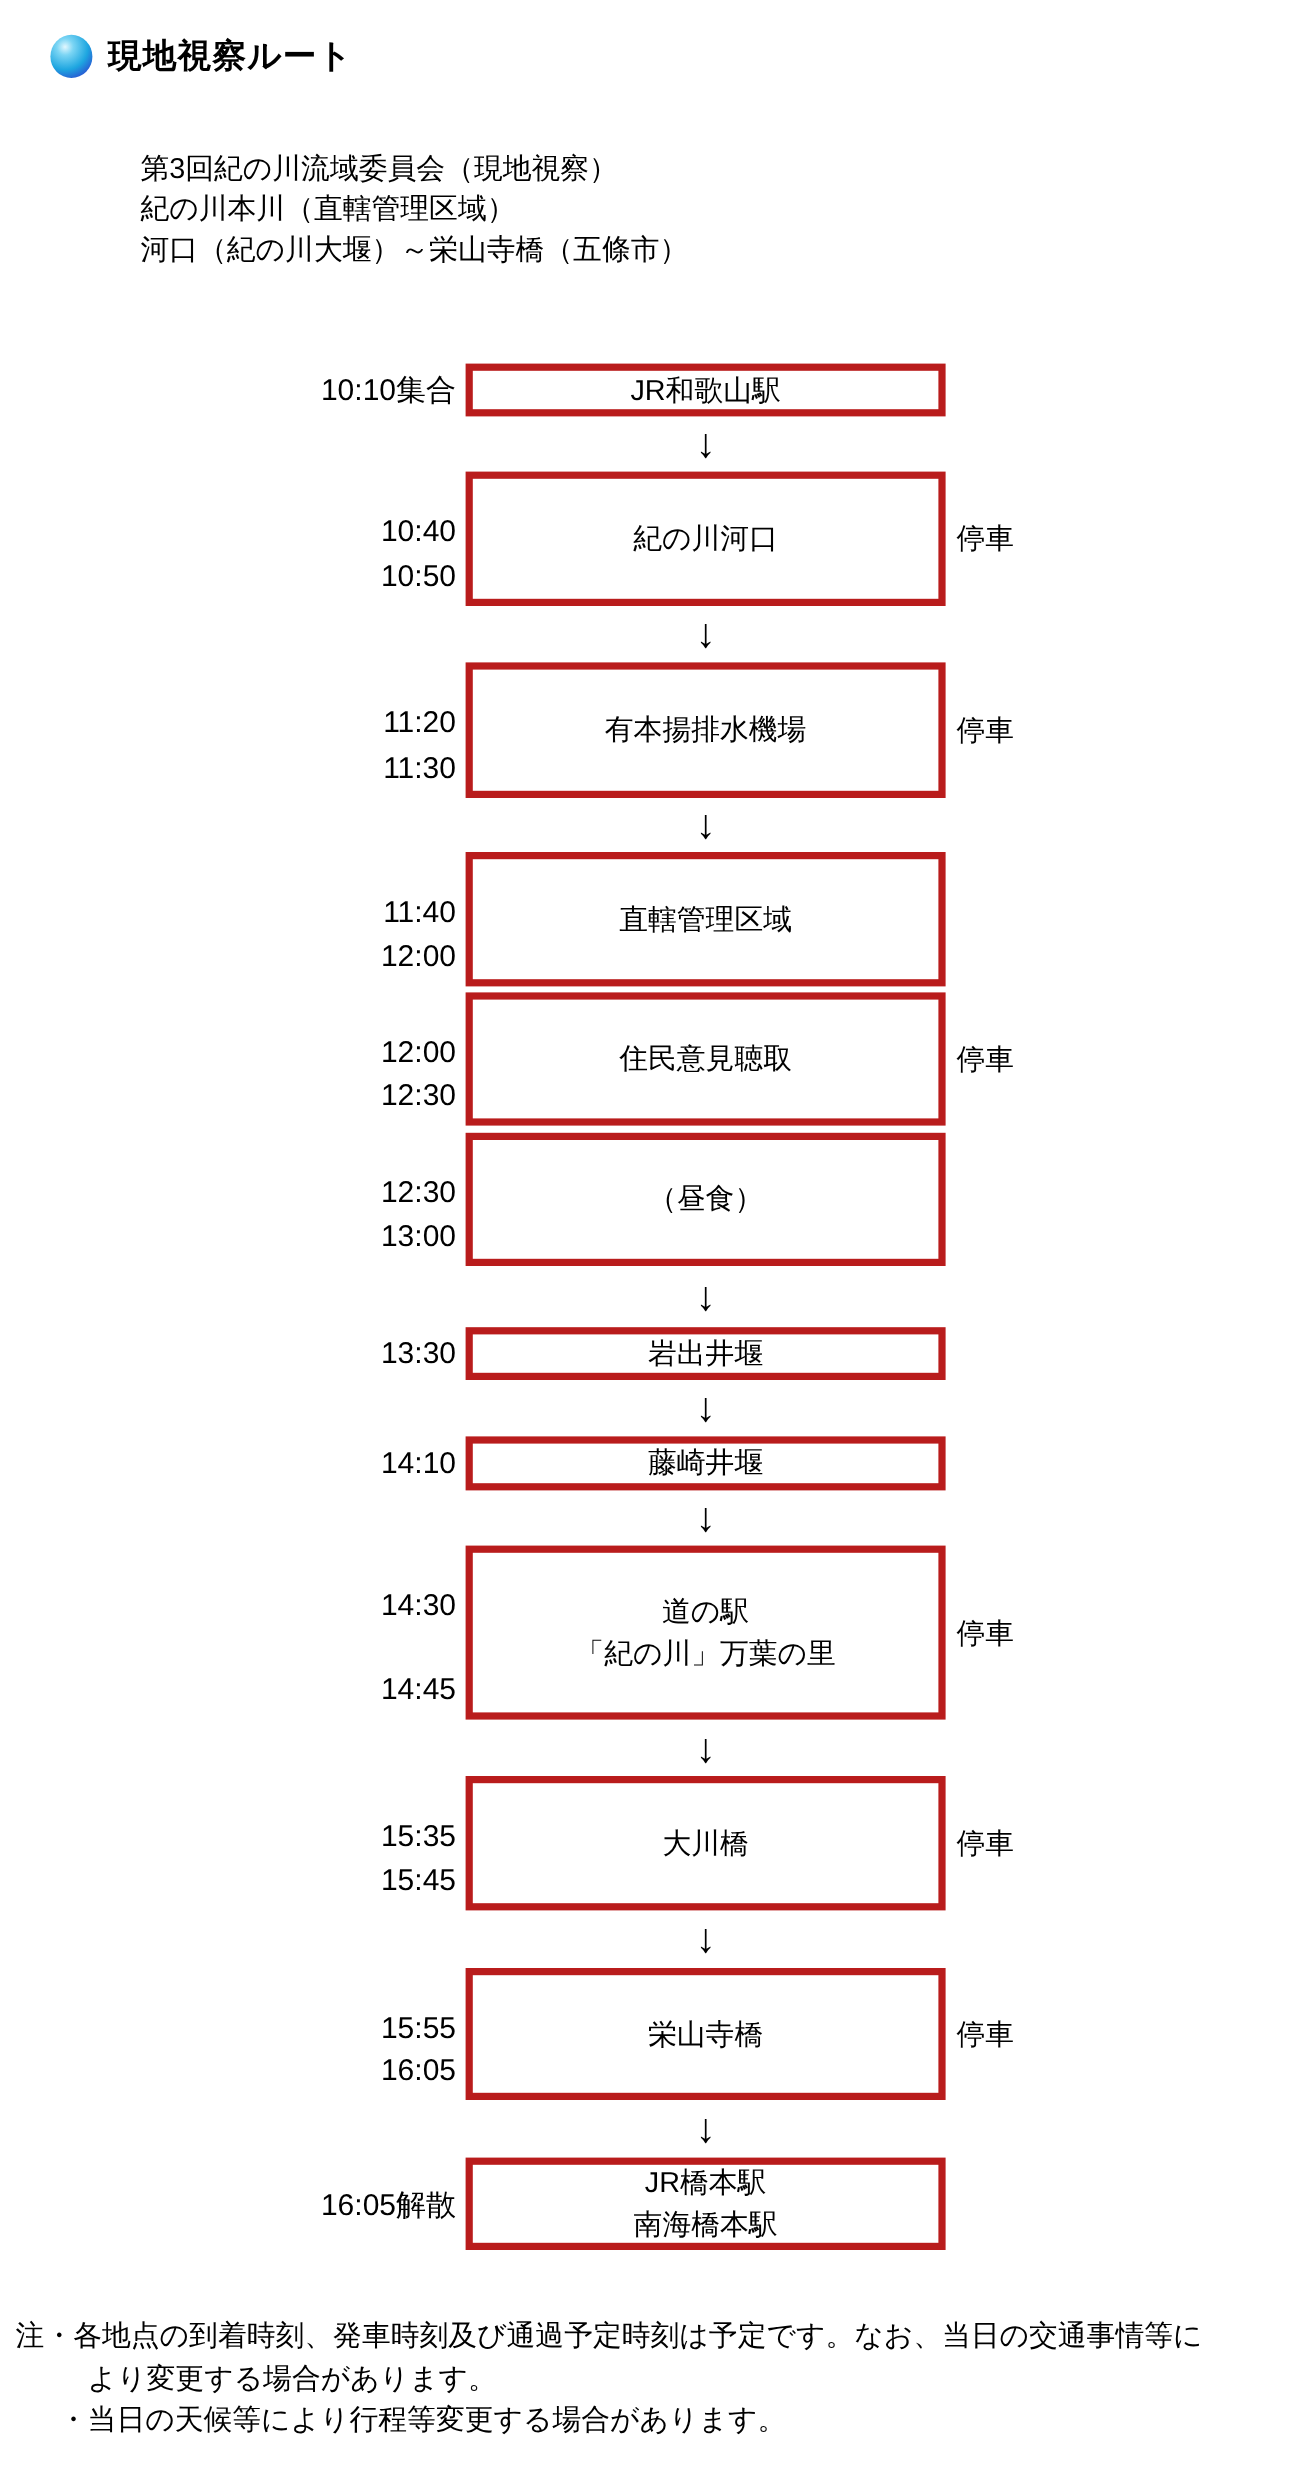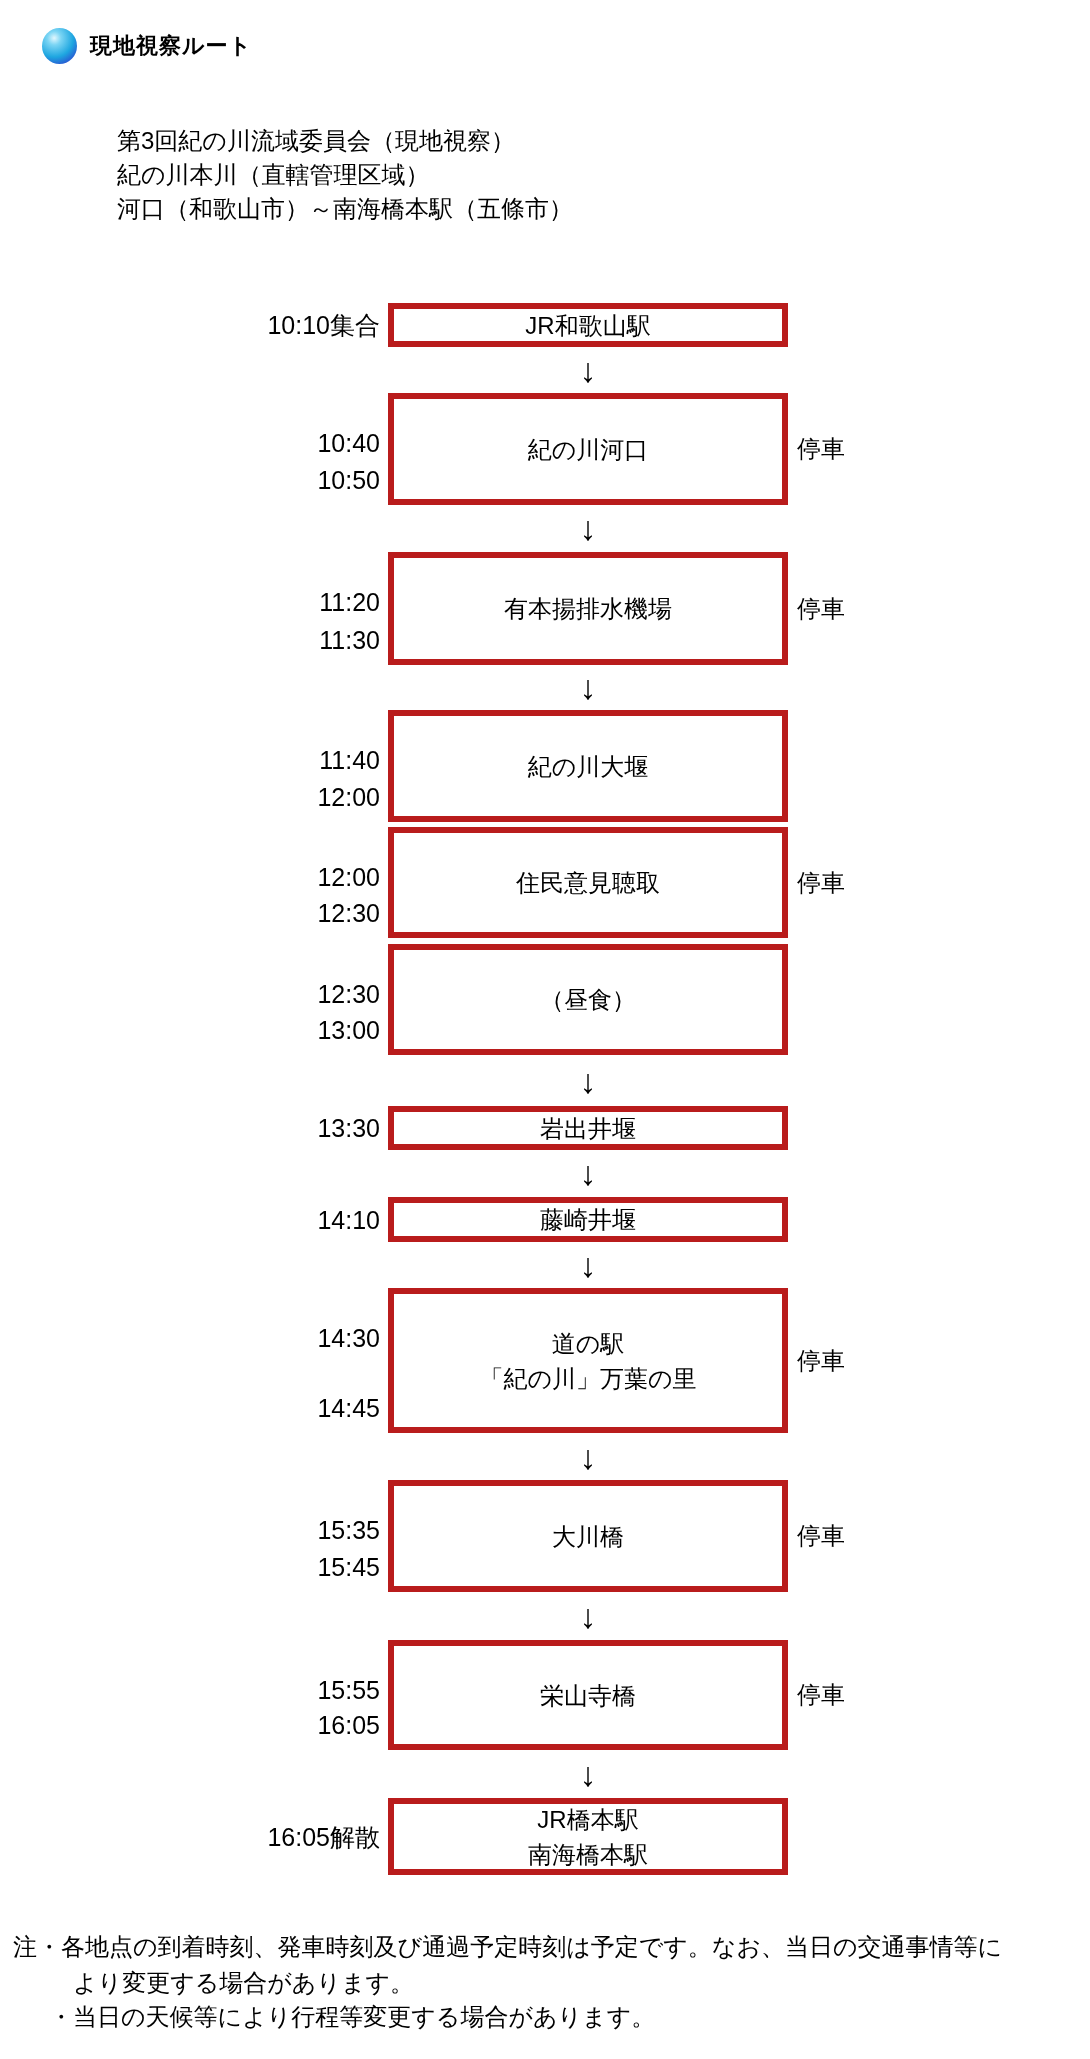--- a/index.html
+++ b/index.html
@@ -3,21 +3,21 @@
 <meta charset="utf-8">
 <style>
   html,body{margin:0;padding:0;background:#fff;}
   body{font-family:"Liberation Sans","DejaVu Sans",sans-serif;color:#000;}
   .page{position:relative;width:1090px;height:2059px;background:#fff;overflow:hidden;}
 
   
   .title-row{position:absolute;left:42px;top:28px;display:flex;align-items:center;gap:13px;}
   .sphere{width:35px;height:36px;border-radius:50%;
     background:radial-gradient(circle at 35% 28%, #e2f7fe 0%, #7bd5f4 20%, #1ea6e0 55%, #2a49d0 86%, #2f33bb 100%);}
-  .title-text{font-size:22px;font-weight:bold;letter-spacing:1px;}
+  .title-text{font-size:28px;font-weight:bold;letter-spacing:1px;}
 
   
   .header{position:absolute;left:117px;top:124px;font-size:24px;line-height:34px;white-space:nowrap;}
 
   
   .row{position:absolute;left:0;width:1090px;}
   .timecol{position:absolute;left:0;top:0;bottom:0;width:380px;}
   .time{position:absolute;right:0;font-size:25px;white-space:nowrap;}
   .time.center{top:50%;transform:translateY(-50%);}
   .time.top{top:8px;margin-top:28px;}
@@ -38,21 +38,21 @@
 <div class="page">
 
   <div class="title-row">
     <span class="sphere"></span>
     <span class="title-text">現地視察ルート</span>
   </div>
 
   <div class="header">
     <div>第3回紀の川流域委員会（現地視察）</div>
     <div>紀の川本川（直轄管理区域）</div>
-    <div>河口（和歌山市）～南海橋本駅（五條市）</div>
+    <div>河口（紀の川大堰）～栄山寺橋（五條市）</div>
   </div>
 
   <div class="row" style="top:303px;height:44px;">
     <div class="timecol">
       <span class="time center">10:10集合</span>
     </div>
     <div class="box">
       <span class="line">JR和歌山駅</span>
     </div>
   </div>
@@ -81,21 +81,21 @@
     <span class="teisha">停車</span>
   </div>
   <div class="arrow" style="top:669px;">↓</div>
 
   <div class="row" style="top:710px;height:112px;">
     <div class="timecol">
       <span class="time top">11:40</span>
       <span class="time bottom">12:00</span>
     </div>
     <div class="box">
-      <span class="line">紀の川大堰</span>
+      <span class="line">直轄管理区域</span>
     </div>
   </div>
 
   <div class="row" style="top:827px;height:111px;">
     <div class="timecol">
       <span class="time top">12:00</span>
       <span class="time bottom">12:30</span>
     </div>
     <div class="box">
       <span class="line">住民意見聴取</span>

